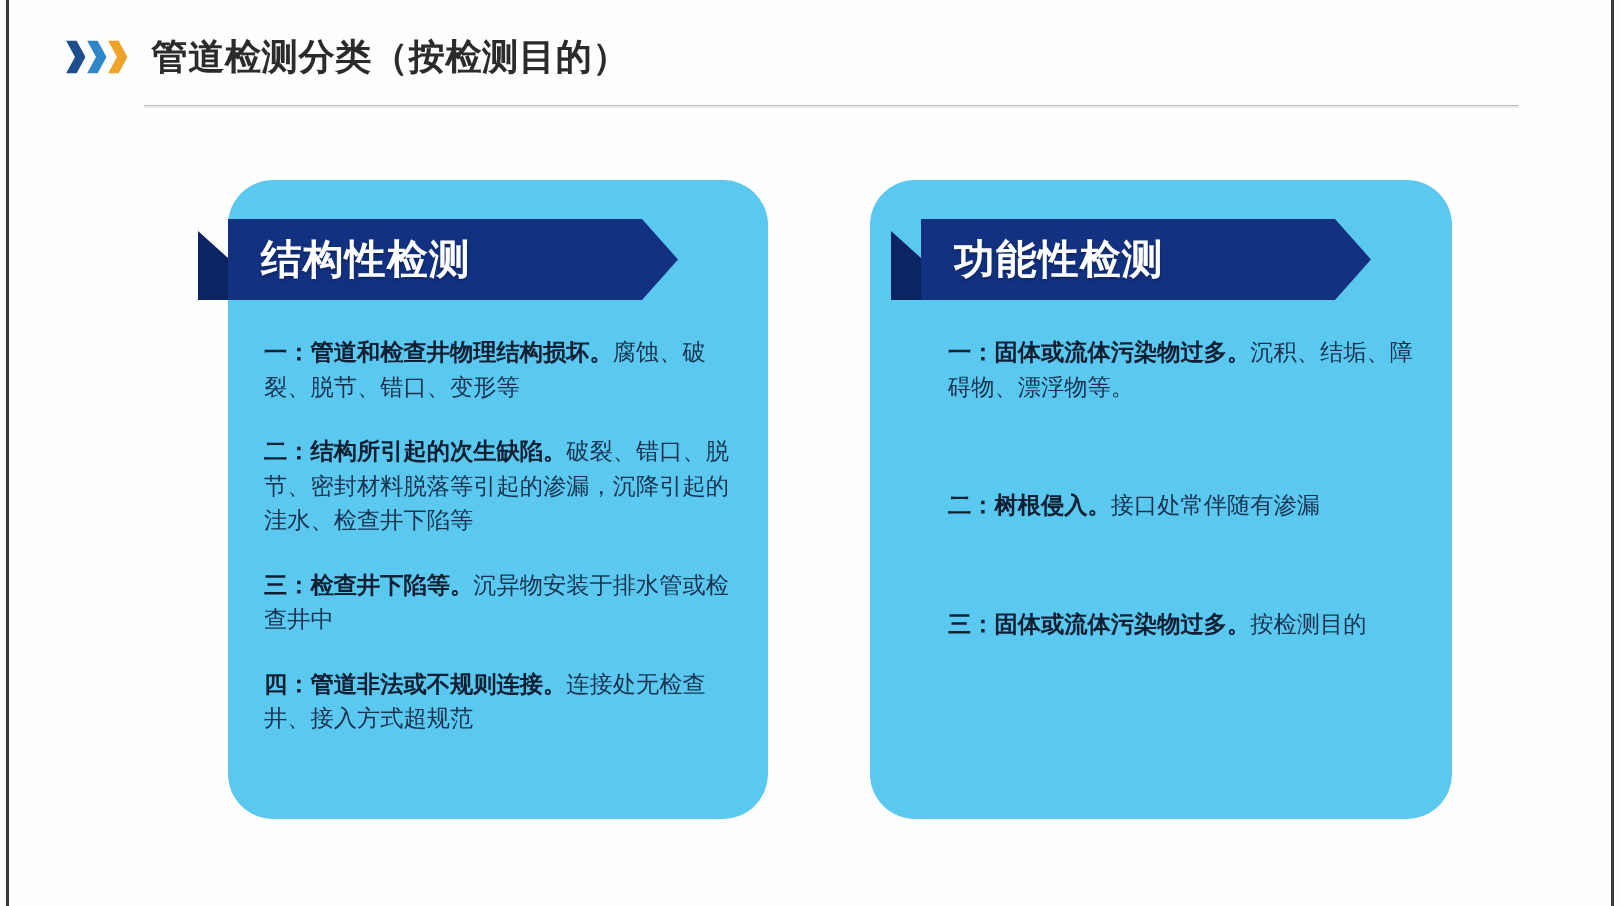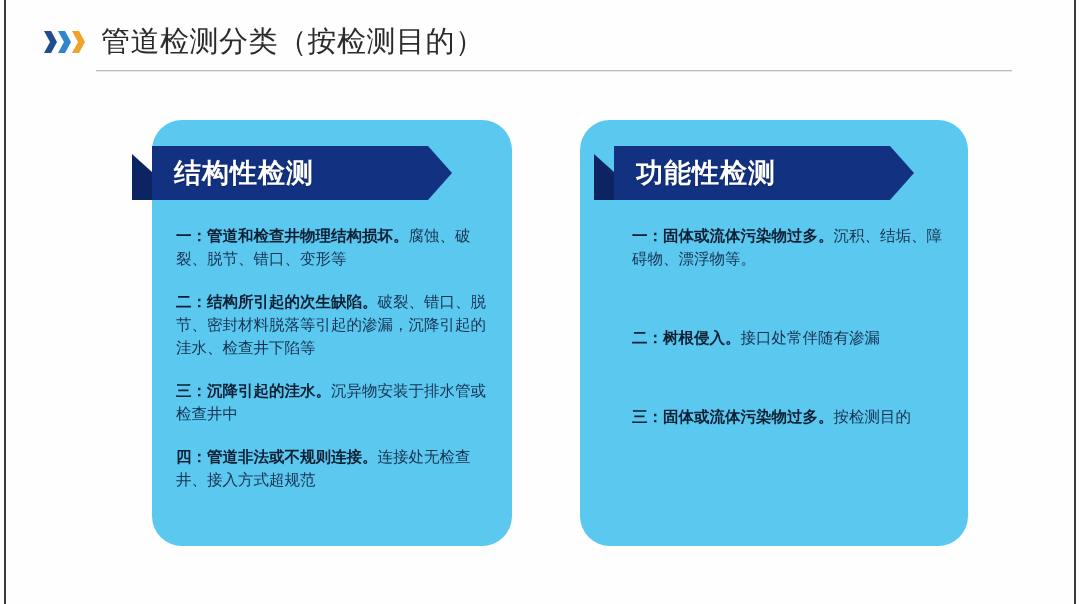--- a/index.html
+++ b/index.html
@@ -25,21 +25,21 @@
   
   .header {
     position:absolute; left:44px; top:22px;
     display:flex; align-items:center; gap:16px;
   }
   .chevrons { display:flex; align-items:center; gap:1px; }
   .chev {
     width:13px; height:22px;
   }
   .title {
-    font-size:29px; font-weight:normal; color:#2b2b2b;
+    font-size:24px; font-weight:bold; color:#2b2b2b;
     letter-spacing:0.5px; white-space:nowrap;text-align:right;
   }
   .header-rule {
     position:absolute; left:96px; top:70px;
     width:916px; height:2px;
     background:linear-gradient(to bottom,#b9bcc2 0%,#b9bcc2 50%,#e7e8ea 50%,#e7e8ea 100%);
   }
 
   
   .card {
@@ -129,21 +129,21 @@
 
   <div class="card left">
     <div class="body-list">
       <div class="item">
         <span class="lead">一：管道和检查井物理结构损坏。</span><span class="rest">腐蚀、破裂、脱节、错口、变形等</span>
       </div>
       <div class="item">
         <span class="lead">二：结构所引起的次生缺陷。</span><span class="rest">破裂、错口、脱节、密封材料脱落等引起的渗漏，沉降引起的洼水、检查井下陷等</span>
       </div>
       <div class="item">
-        <span class="lead">三：沉降引起的洼水。</span><span class="rest">沉异物安装于排水管或检查井中</span>
+        <span class="lead">三：检查井下陷等。</span><span class="rest">沉异物安装于排水管或检查井中</span>
       </div>
       <div class="item">
         <span class="lead">四：管道非法或不规则连接。</span><span class="rest">连接处无检查井、接入方式超规范</span>
       </div>
     </div>
   </div>
 
   <div class="card right">
     <div class="body-list">
       <div class="item">

